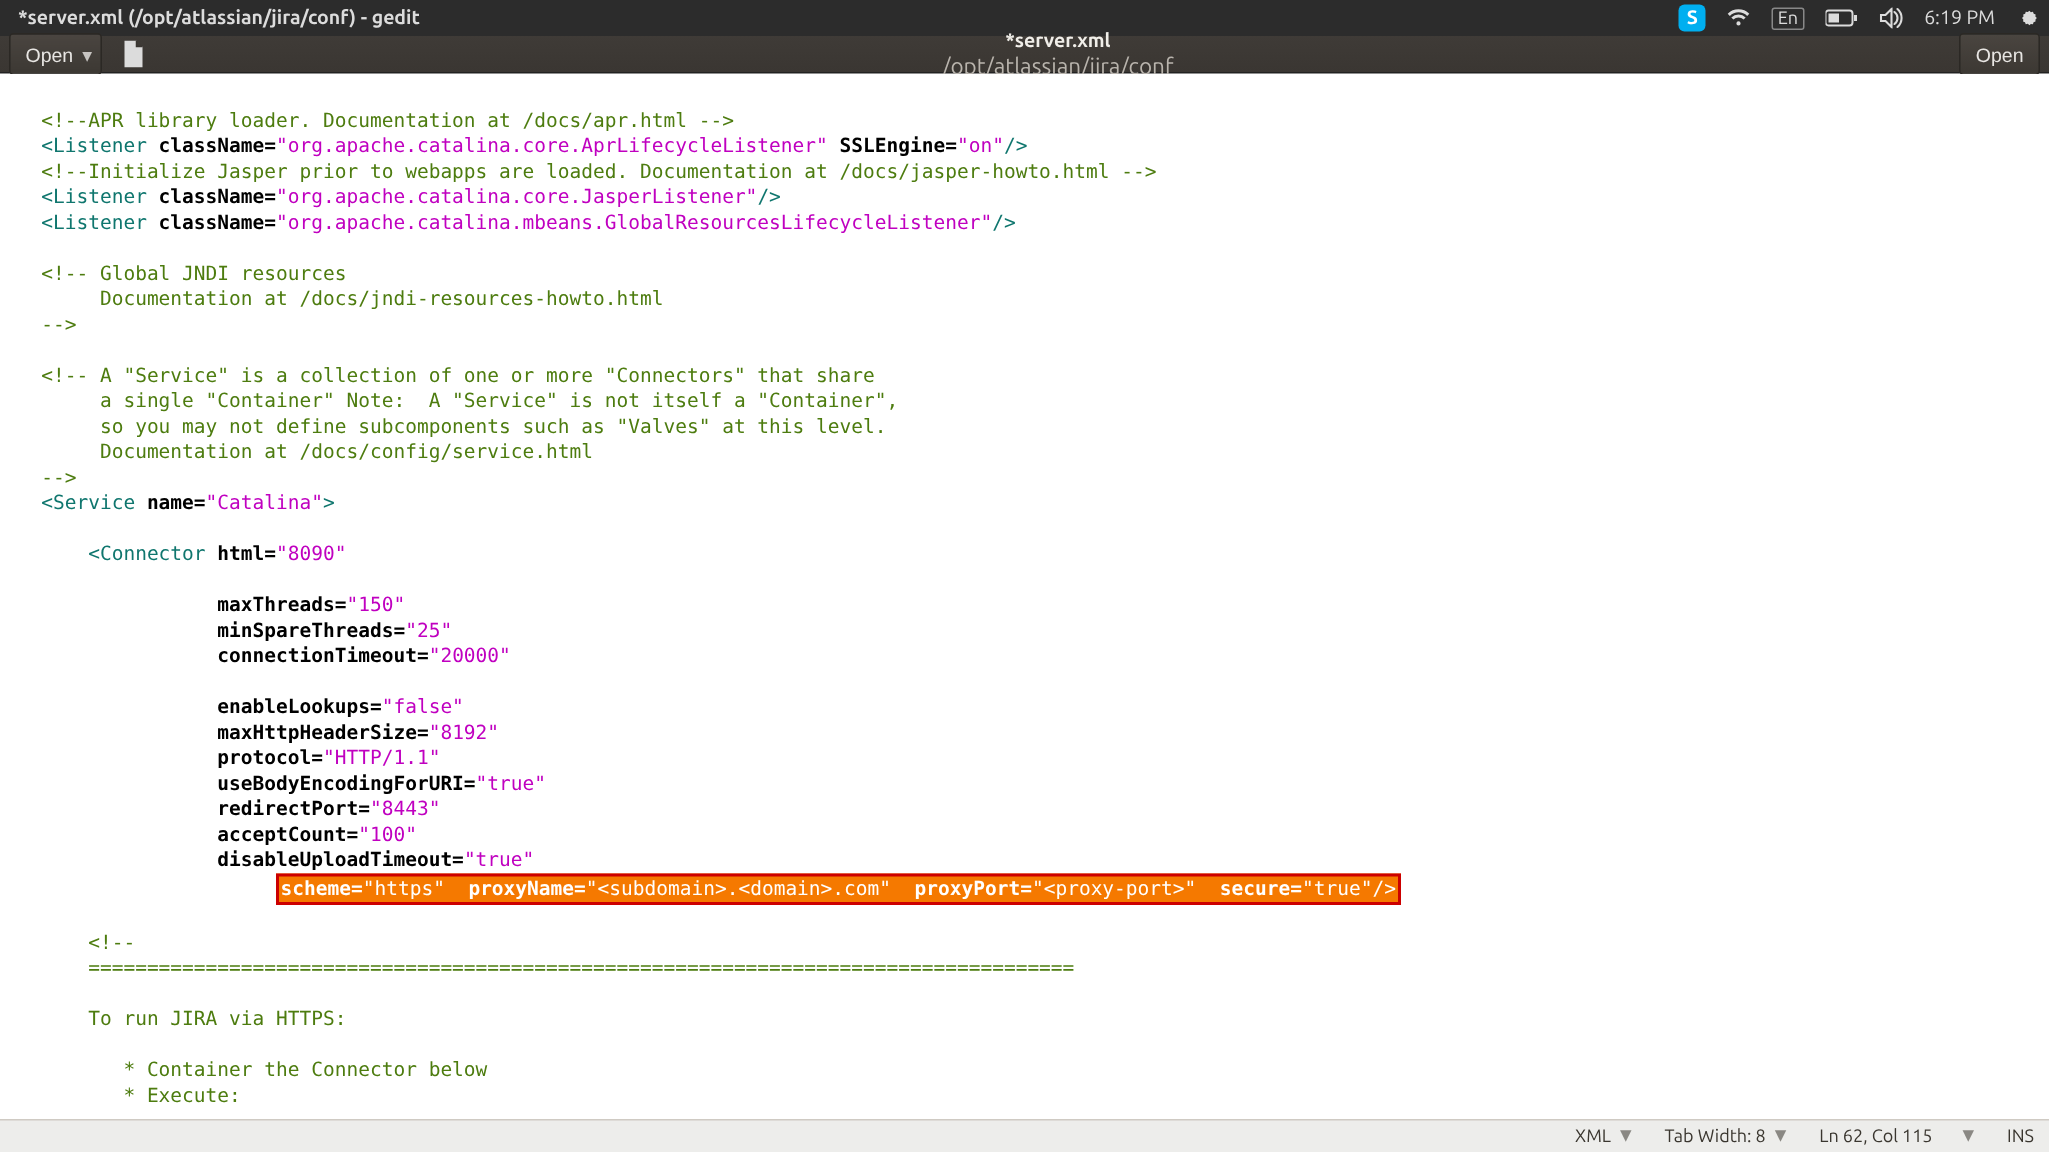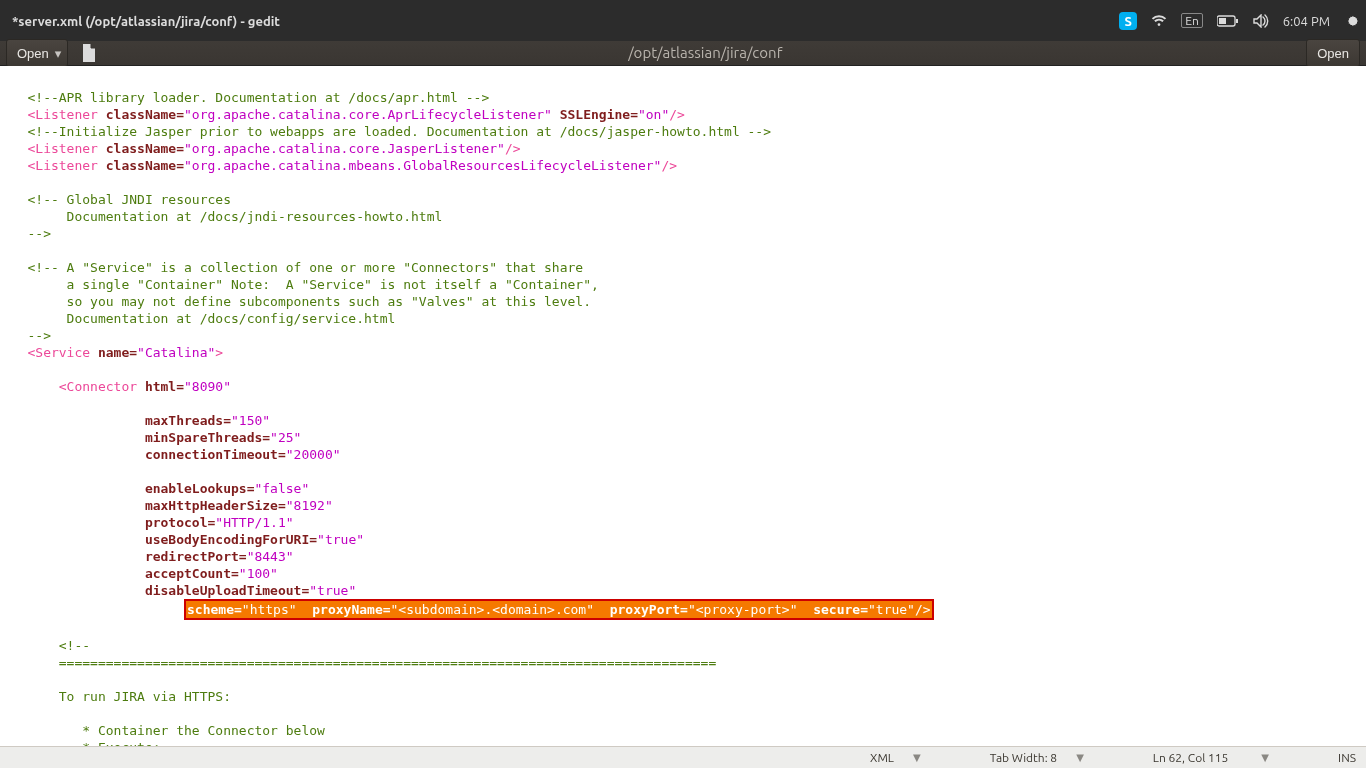--- a/index.html
+++ b/index.html
@@ -7,21 +7,21 @@
   font-family: "Ubuntu", "DejaVu Sans", sans-serif;
   font-size: 13px;
   background: #fff;
   width: 1366px;
   height: 768px;
   overflow: hidden;
   display: flex;
   flex-direction: column;
 }
 .top-panel {
-  height: 41px;
+  height: 24px;
   background: #2c2c2c;
   color: #dcdcdc;
   display: flex;
   align-items: center;
   padding: 0 8px 0 12px;
   font-size: 13px;
 }
 .top-panel .title { font-weight: bold; flex: 0 0 auto; }
 .top-panel .spacer { flex: 1; }
 .top-panel .tray { display: flex; align-items: center; gap: 14px; }
@@ -79,43 +79,43 @@
   padding: 6px 0 6px 4px;
 }
 .code {
   font-family: "DejaVu Sans Mono", monospace;
   font-size: 13px;
   line-height: 17px;
   white-space: pre;
   color: #000;
 }
 .code .blue { color: #4d7c0f; font-weight: normal; }
-.code .teal { color: #ec4899; }
-.code .green { color: #7f1d1d; font-weight: bold; }
+.code .teal { color: #0f766e; }
+.code .green { color: #000000; font-weight: bold; }
 .code .mag { color: #c000c0; }
 .sel {
   background: #f57900;
   border: 2px solid #cc0000;
   display: inline-block;
   padding: 0 1px;
 }
 .sel .teal, .sel .green, .sel .mag, .sel .tag, .sel .blue { color: #fff; text-align: right; }
 .statusbar {
   height: 22px;
   background: #ededeb;
   border-top: 1px solid #cfcac3;
   display: flex;
   align-items: center;
   justify-content: flex-end;
   padding: 0 10px;
   font-size: 12px;
   color: #3a362f;
   gap: 22px;
 }
-.statusbar .seg { display: flex; align-items: center; gap: 19px; margin-left: 47px; }
+.statusbar .seg { display: flex; gap: 6px; }
 .statusbar .chev { opacity: .55; font-size: 10px; }
 </style>
 </head>
 <body>
 
 <div class="top-panel">
   <span class="title">*server.xml (/opt/atlassian/jira/conf) - gedit</span>
   <span class="spacer"></span>
   <div class="tray">
     <span class="item">
@@ -132,41 +132,42 @@
           <rect x="0" y="1" width="18" height="10" rx="2" fill="none" stroke="#dcdcdc" stroke-width="1.3"></rect>
           <rect x="19" y="4" width="2" height="4" fill="#dcdcdc"></rect>
           <rect x="2" y="3" width="7" height="6" fill="#dcdcdc"></rect>
         </svg>
     </span>
     <span class="item">
       <svg width="16" height="14" viewBox="0 0 16 14">
           <path d="M1 5h3l4-4v12l-4-4H1zM10 3a5 5 0 010 8M12 1a8 8 0 010 12" fill="none" stroke="#dcdcdc" stroke-width="1.4" stroke-linecap="round"></path>
         </svg>
     </span>
-    <span class="item">6:04 PM</span>
+    <span class="item">6:19 PM</span>
     <span class="item">
       <svg width="14" height="14" viewBox="0 0 14 14">
           <path fill="#dcdcdc" d="M7 9.2A2.2 2.2 0 107 4.8a2.2 2.2 0 000 4.4zM13 8l.9-1-1-1 .2-1.4-1.3-.4-.5-1.3-1.4.2-1-1-1 .9-1.4-.2-.4 1.3-1.3.5.2 1.4-1 1 .9 1-.2 1.4 1.3.4.5 1.3 1.4-.2 1 1 1-.9 1.4.2.4-1.3 1.3-.5z"></path>
         </svg>
     </span>
   </div>
 </div>
 
 <div class="toolbar">
   <button class="btn split">
     <span>Open</span>
     <span class="chev">▾</span>
   </button>
   <button class="icon-btn">
     <svg width="16" height="18" viewBox="0 0 16 18">
         <path fill="#dcdcdc" d="M2 0h8l4 4v14H2zM10 0v4h4"></path>
         <path fill="none" stroke="#3a3632" d="M10 0v4h4"></path>
       </svg>
   </button>
   <div class="center">
+    <div class="fname">*server.xml</div>
     <div class="fpath">/opt/atlassian/jira/conf</div>
   </div>
   <button class="btn">Open</button>
 </div>
 
 <div class="editor">
 <div class="code">
 <span class="blue">   &lt;!--APR library loader. Documentation at /docs/apr.html --&gt;</span>
 <span class="teal">   &lt;Listener</span><span class="green"> className=</span><span class="mag">"org.apache.catalina.core.AprLifecycleListener"</span><span class="green"> SSLEngine=</span><span class="mag">"on"</span><span class="teal">/&gt;</span>
 <span class="blue">   &lt;!--Initialize Jasper prior to webapps are loaded. Documentation at /docs/jasper-howto.html --&gt;</span>

